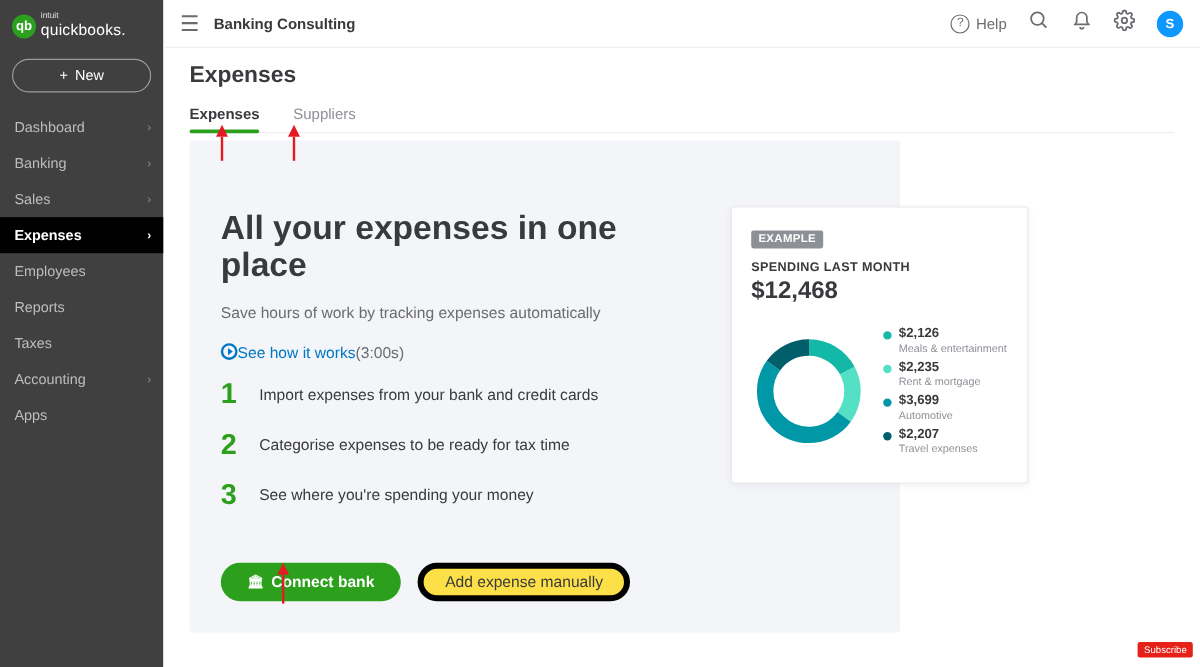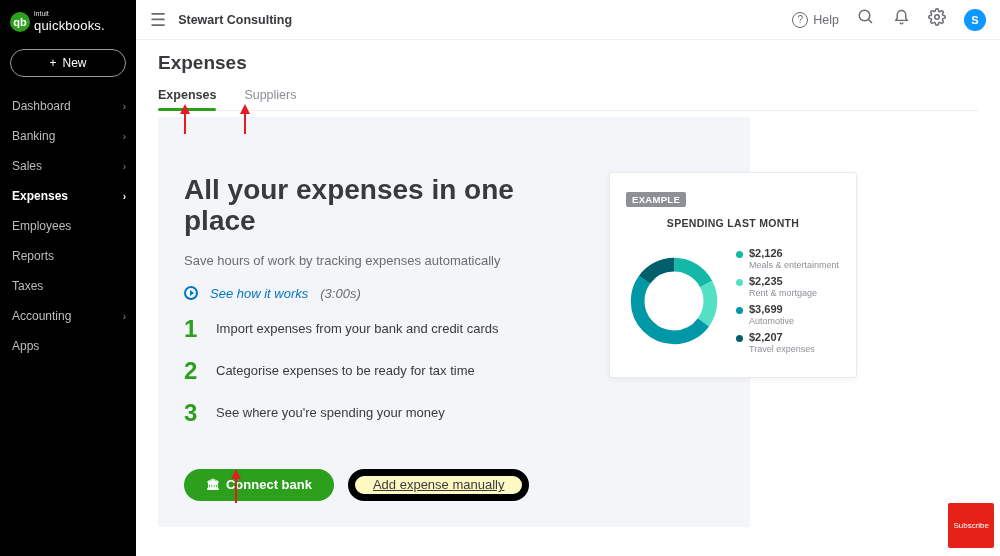--- a/index.html
+++ b/index.html
@@ -1,19 +1,19 @@
 <!DOCTYPE html>
 <html><head>
 <meta charset="utf-8">
 <style>
   * { box-sizing: border-box; margin: 0; padding: 0; }
   body { font-family: -apple-system, BlinkMacSystemFont, "Segoe UI", Helvetica, Arial, sans-serif; background: #fff; color: #393a3d; width: 1000px; height: 556px; overflow: hidden; position: relative; }
 
   
-  .sidebar { position: absolute; left: 0; top: 0; width: 136px; height: 556px; background: #000000; color: #c8c8c8; }
+  .sidebar { position: absolute; left: 0; top: 0; width: 136px; height: 556px; background: #404040; color: #c8c8c8; }
   .logo-wrap { display:flex; align-items:center; gap:4px; padding: 10px 8px 10px 10px; color:#fff; }
   .qb-badge { width:20px; height:20px; border-radius:50%; background:#2ca01c; display:flex; align-items:center; justify-content:center; color:#fff; font-size:11px; font-weight:700; }
   .logo-text { line-height:1; }
   .logo-small { font-size:7px; color:#e0e0e0; display:block; }
   .logo-big { font-size:13px; font-weight:400; color:#fff; letter-spacing:0.2px; }
   .new-btn-wrap { padding: 6px 10px 10px; }
   .new-btn { width:100%; height:28px; border:1px solid #9b9b9b; border-radius:14px; background:transparent; color:#fff; font-size:12px; cursor:pointer; display:flex; align-items:center; justify-content:center; gap:6px; }
   .nav { list-style:none; margin-top:4px; }
   .nav li { position:relative; padding: 8px 10px 8px 12px; font-size:12px; color:#bdbdbd; cursor:pointer; display:flex; align-items:center; justify-content:space-between; }
   .nav li.active { background:#000; color:#fff; font-weight:600; }
@@ -44,46 +44,46 @@
   .arrow-tabs-1s { left:184px; top:114px; height:20px; }
   .arrow-tabs-2 { left:240px; top:104px; }
   .arrow-tabs-2s { left:244px; top:114px; height:20px; }
   .arrow-cta { left:231px; top:469px; }
   .arrow-cta-s { left:235px; top:479px; height:24px; }
 
   
   .panel { background:#f4f5f8; border-radius:3px; padding:28px 26px 26px 26px; width:592px; position:relative; }
   .hero { font-size:28px; font-weight:800; line-height:1.12; color:#393a3d; max-width:360px;margin-top:29px; }
   .sub { font-size:13px; color:#6b6c72; margin-top:16px; }
-  .seehow { display:flex; align-items:center; gap:12px; margin-top:18px; font-size:13px;font-style:italic; }
+  .seehow { display:flex; align-items:center; gap:0; margin-top:18px; font-size:13px; }
   .play { width:14px; height:14px; border:2px solid #0077c5; border-radius:50%; display:inline-flex; align-items:center; justify-content:center; }
   .play::after { content:""; border-left:4px solid #0077c5; border-top:3px solid transparent; border-bottom:3px solid transparent; margin-left:1px; }
   .link { color:#0077c5; cursor:pointer; }
   .duration { color:#6b6c72; }
   .steps { list-style:none; margin-top:14px; }
   .steps li { display:flex; align-items:center; gap:18px; margin:14px 0; font-size:13px; color:#393a3d; }
   .num { font-size:24px; font-weight:800; color:#2ca01c; width:14px; }
   .cta-row { display:flex; gap:14px; margin-top:42px; }
   .btn-primary { background:#2ca01c; color:#fff; border:none; border-radius:16px; height:32px; padding:0 22px; font-size:13px; font-weight:600; cursor:pointer; display:flex; align-items:center; gap:6px; }
-  .btn-outline { background:#fef9c3; color:#393a3d; border:7px solid #000000; border-radius:16px; height:32px; padding:0 18px; font-size:13px; cursor:pointer;text-decoration:underline; }
+  .btn-outline { background:#fde047; color:#393a3d; border:5px solid #000000; border-radius:16px; height:32px; padding:0 18px; font-size:13px; cursor:pointer; }
 
   
   .card { position:absolute; left:609px; top:172px; width:248px; background:#fff; border:1px solid #e9e9ea; border-radius:3px; box-shadow:0 2px 6px rgba(0,0,0,0.05); padding:16px 16px 18px 16px; }
   .badge { display:inline-block; background:#8d9096; color:#fff; font-size:9.5px; font-weight:700; padding:2px 6px; border-radius:2px; letter-spacing:0.3px; }
-  .card-label { font-size:10.5px; font-weight:700; color:#393a3d; margin-top:10px; letter-spacing:0.3px;text-align:center; }
+  .card-label { font-size:10.5px; font-weight:700; color:#393a3d; margin-top:10px; letter-spacing:0.3px; }
   .card-value { font-size:20px; font-weight:700; color:#393a3d; margin-top:2px; }
   .chart-row { display:flex; align-items:center; gap:14px; margin-top:14px; }
   .donut { width:96px; height:96px; position:relative; }
   .legend { list-style:none; }
   .legend li { display:flex; align-items:flex-start; gap:6px; margin:4px 0; }
   .dot { width:7px; height:7px; border-radius:50%; margin-top:4px; flex-shrink:0; }
   .leg-val { font-size:11px; color:#393a3d; font-weight:600; line-height:1.2; }
   .leg-cap { font-size:9px; color:#8d9096; line-height:1.2; }
 
-  .subscribe { position:absolute; right:6px; bottom:8px; background:#e62117; color:#fff; font-size:8px; padding:18px 5px; border-radius:2px; cursor:pointer; }
+  .subscribe { position:absolute; right:6px; bottom:8px; background:#e62117; color:#fff; font-size:8px; padding:2px 5px; border-radius:2px; cursor:pointer; }
 </style>
 </head>
 <body>
 
 <div class="sidebar">
   <div class="logo-wrap">
     <div class="qb-badge">qb</div>
     <div class="logo-text">
       <span class="logo-small">intuit</span>
       <span class="logo-big">quickbooks.</span>
@@ -126,21 +126,21 @@
         <span class="chev">›</span>
       </li>
       <li>
         <span>Apps</span>
       </li>
     </ul>
 </div>
 
 <div class="topbar">
   <span class="menu-icon">☰</span>
-  <span class="company">Stewart Consulting</span>
+  <span class="company">Banking Consulting</span>
   <div class="topbar-right">
     <span class="help">
       <span style="display:inline-flex;width:16px;height:16px;border:1.5px solid #6b6c72;border-radius:50%;align-items:center;justify-content:center;font-size:10px;">?</span>
       <span>Help</span>
     </span>
     <span class="icon-btn">
       <svg width="18" height="18" viewBox="0 0 24 24" fill="none" stroke="#6b6c72" stroke-width="2">
           <circle cx="10" cy="10" r="7"></circle>
           <line x1="20" y1="20" x2="15" y2="15"></line>
         </svg>
@@ -196,20 +196,21 @@
         <span>Connect bank</span>
       </button>
       <button class="btn-outline">Add expense manually</button>
     </div>
   </div>
 </div>
 
 <div class="card">
   <span class="badge">EXAMPLE</span>
   <div class="card-label">SPENDING LAST MONTH</div>
+  <div class="card-value">$12,468</div>
   <div class="chart-row">
     <div class="donut">
       <svg id="donut-svg" width="96" height="96" viewBox="0 0 42 42">
           <circle cx="21" cy="21" r="15.9155" fill="none" stroke="#14b8a6" stroke-width="6" stroke-dasharray="17.051652229708054 82.94834777029195" stroke-dashoffset="25"></circle>
           <circle cx="21" cy="21" r="15.9155" fill="none" stroke="#53e0c4" stroke-width="6" stroke-dasharray="17.925890279114533 82.07410972088547" stroke-dashoffset="7.948347770291946"></circle>
           <circle cx="21" cy="21" r="15.9155" fill="none" stroke="#0097a7" stroke-width="6" stroke-dasharray="49.90375360923965 50.09624639076035" stroke-dashoffset="-9.977542508822587"></circle>
           <circle cx="21" cy="21" r="15.9155" fill="none" stroke="#005f6b" stroke-width="6" stroke-dasharray="15.118703881937762 84.88129611806224" stroke-dashoffset="-59.88129611806224"></circle>
         </svg>
     </div>
     <ul class="legend" id="legend">

